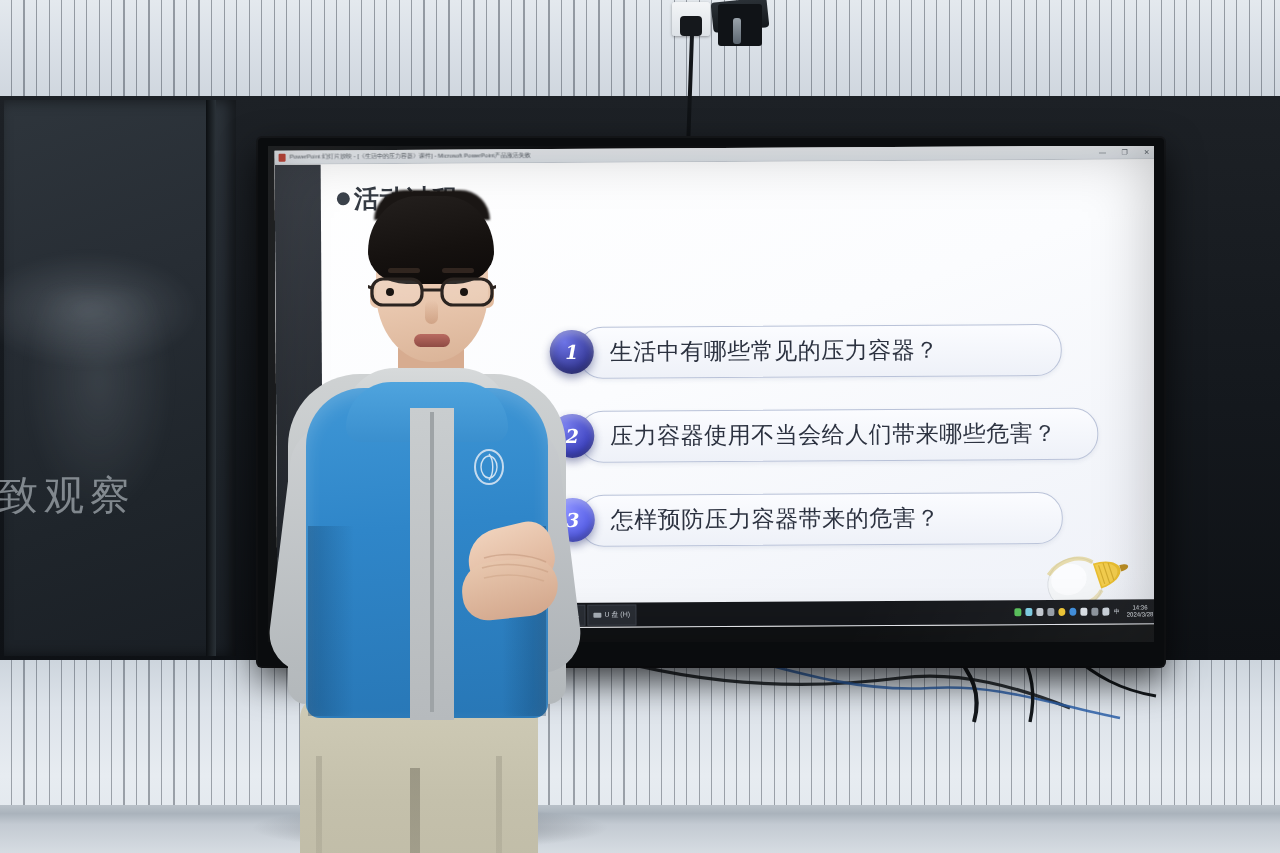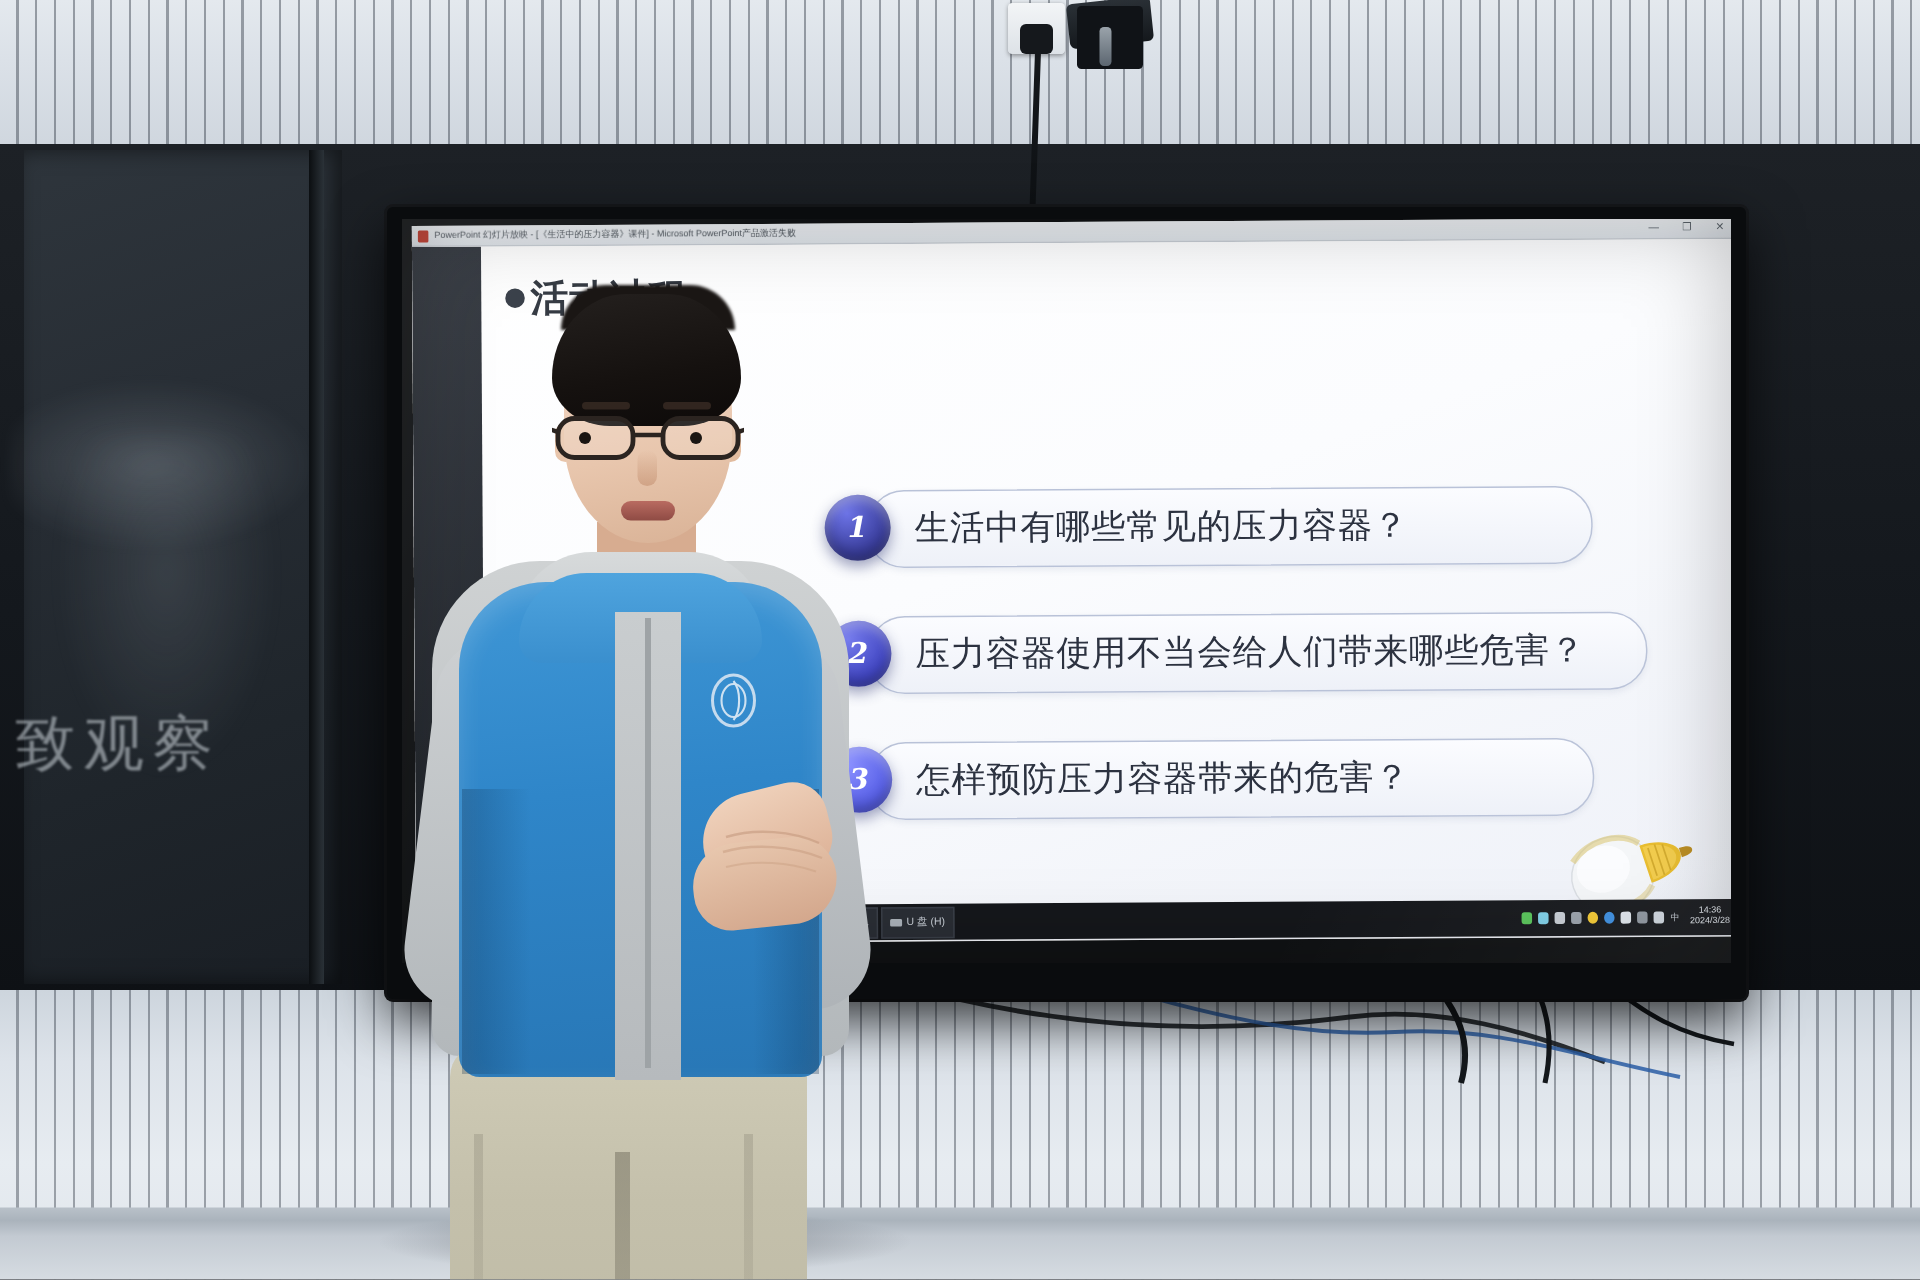--- a/index.html
+++ b/index.html
@@ -24,23 +24,23 @@
             rgba(40,48,60,.40) 11px, rgba(40,48,60,.40) 12.5px),
           linear-gradient(180deg,#cdd5dd 0%,#dde3ea 25%,#e7ecf1 60%,#dfe5eb 100%);
   }
   
   #baseboard{position:absolute;left:0;top:805px;width:1280px;height:48px;
         background:linear-gradient(180deg,#b9c1c9 0%,#aab3bc 18%,#c3cad2 40%,#d6dce2 100%);}
 
   
   #board-band{position:absolute;left:0;top:96px;width:1280px;height:566px;
         background:linear-gradient(180deg,#1d2126 0%,#14181d 55%,#0e1115 100%);}
-  #blackboard{position:absolute;left:16px;top:100px;width:212px;height:556px;
+  #blackboard{position:absolute;left:4px;top:100px;width:212px;height:556px;
         background:linear-gradient(160deg,#2e353c 0%,#272d34 35%,#1f252b 70%,#1a1f25 100%);
-        box-shadow:inset -6px 0 14px rgba(0,0,0,.55);}
+        box-shadow:inset -6px 0 14px rgba(0,0,0,.55);padding-left:20px;}
   .chalk{position:absolute;color:rgba(226,233,240,.5);font-family:"DejaVu Sans",sans-serif;
         letter-spacing:6px;filter:blur(.6px);user-select:none;}
   #chalk-smudge-1{left:-10px;top:150px;width:210px;height:120px;
         background:radial-gradient(ellipse at 45% 50%,rgba(210,222,232,.20),rgba(210,222,232,0) 68%);
         position:absolute;filter:blur(4px);}
   #chalk-smudge-2{left:20px;top:190px;width:150px;height:230px;
         background:radial-gradient(ellipse at 50% 40%,rgba(200,212,224,.13),rgba(200,212,224,0) 70%);
         position:absolute;filter:blur(6px);}
   #board-frame-right{position:absolute;left:206px;top:100px;width:10px;height:556px;
         background:linear-gradient(90deg,#0b0e11,#2b3238);}

